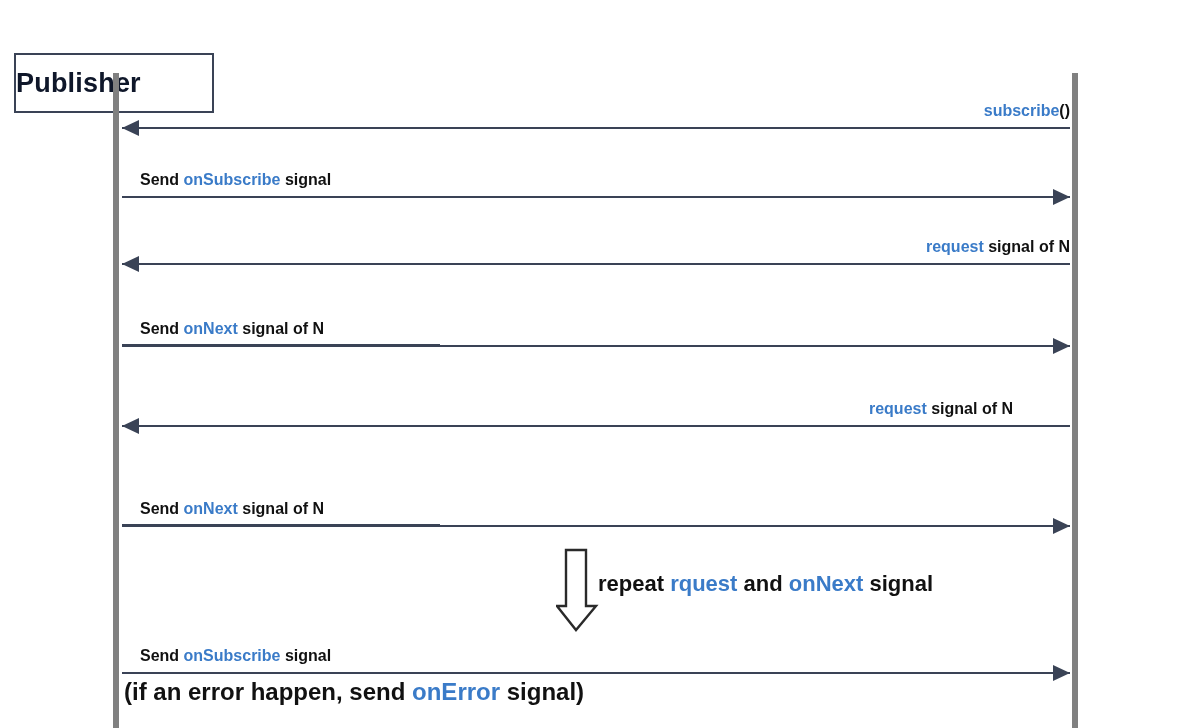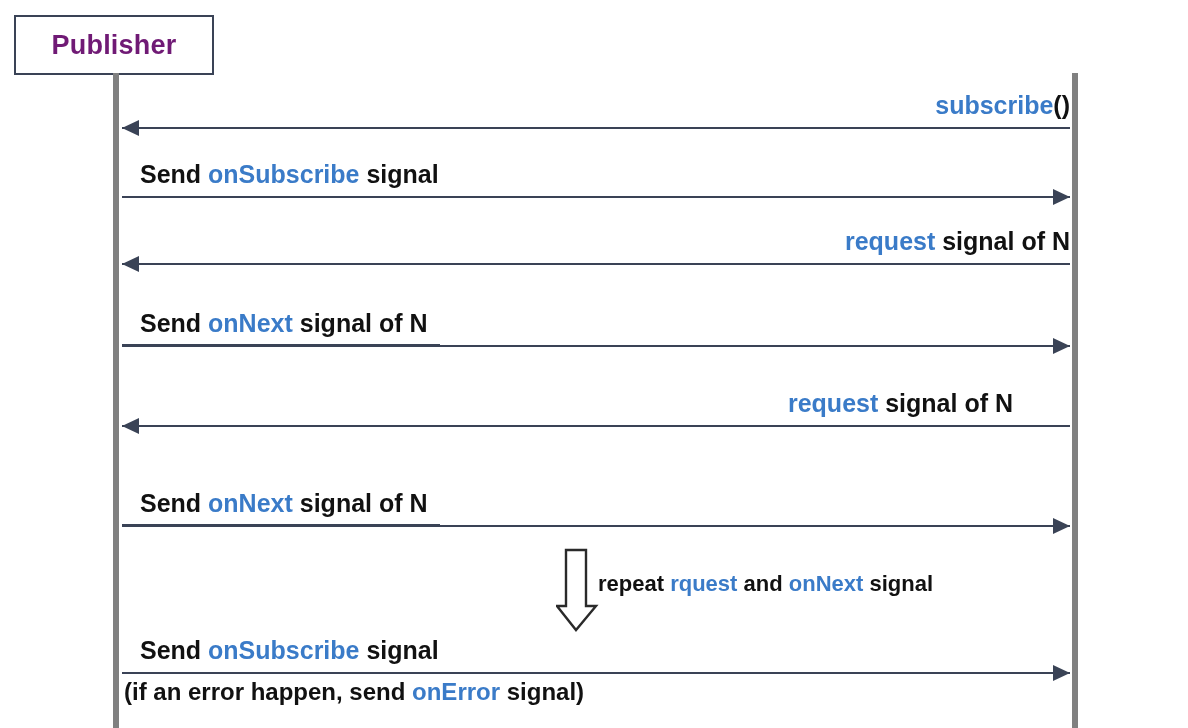--- a/index.html
+++ b/index.html
@@ -17,27 +17,27 @@
     background: #ffffff;
     overflow: hidden;
   }
 
   
   .participant-box {
     position: absolute;
     box-sizing: border-box;
     border: 2px solid #3a4356;
     background: #ffffff;
-    color: #701a75;
+    color: #0f172a;
     font-size: 27px;
     font-weight: bold;
     display: flex;
     align-items: center;
-    justify-content: center;
     letter-spacing: 0.2px;
+    margin-top: 38px;
   }
   #publisher-box { left: 14px;  top: 15px; width: 200px; height: 60px; }
   #subscriber-box { left: 974px; top: 15px; width: 200px; height: 60px; }
 
   
   .lifeline {
     position: absolute;
     width: 6px;
     background: #808080;
   }
@@ -74,21 +74,21 @@
     left: 1053px;
   }
   .arrow-head.left {
     border-right: 17px solid #3a4356;
     left: 122px;
   }
 
   .msg-label {
     position: absolute;
     bottom: 7px;
-    font-size: 25px;
+    font-size: 16px;
     font-weight: bold;
     color: #111111;
     white-space: nowrap;
     line-height: 1.15;
   }
   .msg-label.align-left  { left: 140px; }
   .msg-label.align-right { right: 118px; }
   .kw { color: #3a7bc8; }
 
   

